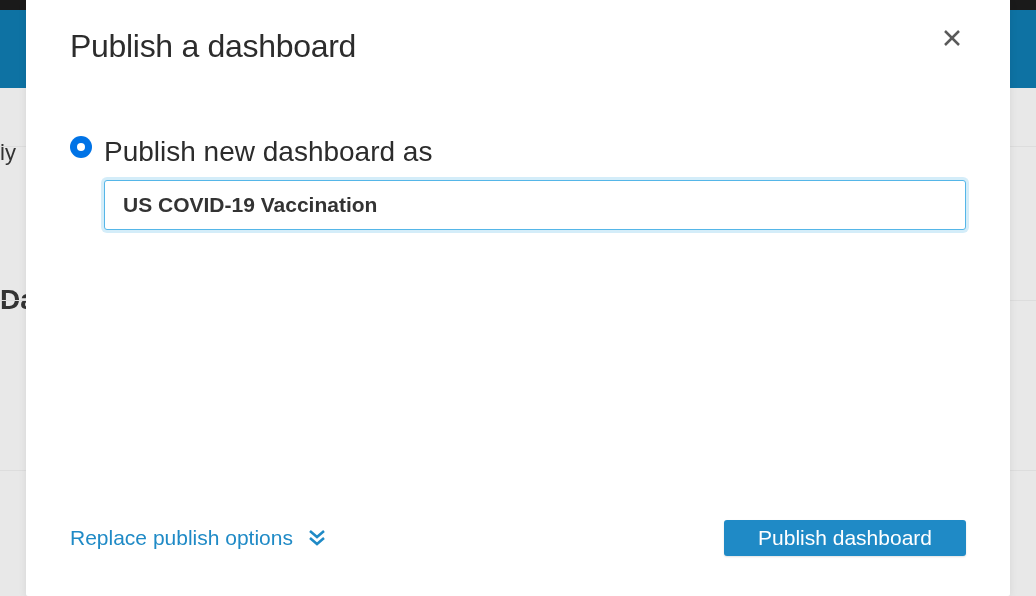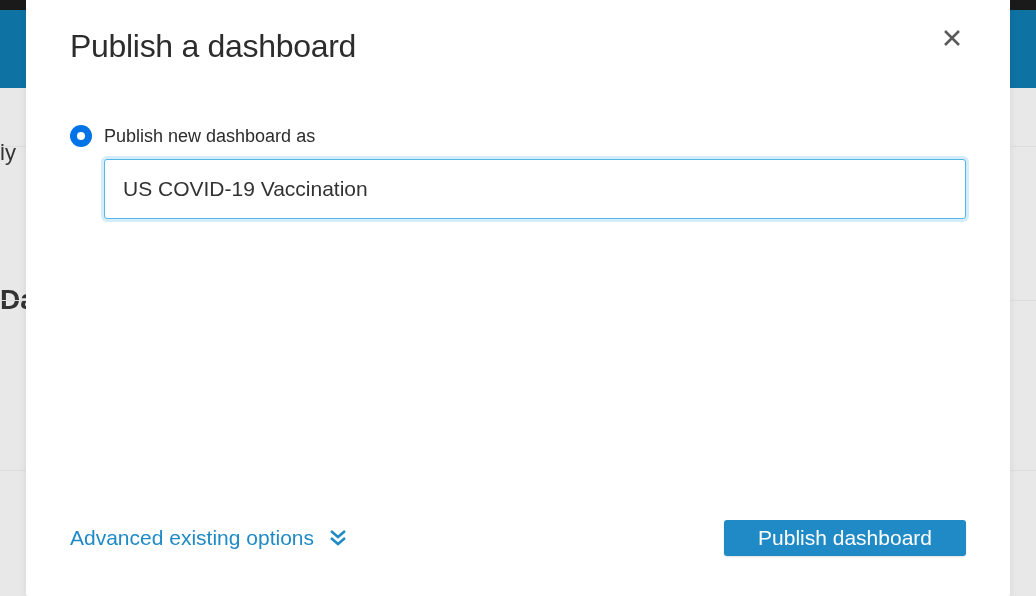--- a/index.html
+++ b/index.html
@@ -105,36 +105,38 @@
       width: 8px;
       height: 8px;
       border-radius: 50%;
       background: #fff;
     }
     .radio.unselected {
       border: 1.5px solid #d0d0d0;
       background: #fff;
     }
     .radio-label {
-      font-size: 18px;
+      font-size: 28px;
       color: #2c2c2c;
+      margin-top: 11px;
     }
     .radio-label.muted { color: #4a4a4a; }
     .text-input {
       width: calc(100% - 34px);
       margin-left: 34px;
-      height: 60px;
+      height: 50px;
       border: 1px solid #55b6e8;
       border-radius: 3px;
       padding: 0 18px;
       font-size: 21px;
       color: #333;
       outline: none;
       box-shadow: 0 0 0 3px rgba(85, 182, 232, 0.25);
       font-family: inherit;
+      font-weight: bold;
     }
     .select-input {
       width: calc(100% - 34px);
       margin-left: 34px;
       height: 54px;
       border: 1px solid #e4e4e4;
       border-radius: 2px;
       background: #fafafa;
       display: flex;
       align-items: center;
@@ -205,21 +207,21 @@
     <div class="radio-row">
       <div class="radio selected"></div>
       <span class="radio-label">Publish new dashboard as</span>
     </div>
     <input class="text-input" type="text" value="US COVID-19 Vaccination" style="">
   </div>
 
 
   <div class="footer">
     <div class="advanced-link">
-      <span>Advanced existing options</span>
+      <span>Replace publish options</span>
       <svg width="20" height="20" viewBox="0 0 20 20" fill="none">
         <polyline points="3,3 10,9 17,3"></polyline>
         <polyline points="3,10 10,16 17,10"></polyline>
       </svg>
     </div>
     <button class="publish-btn">Publish dashboard</button>
   </div>
 </div>
 
 </body></html>

